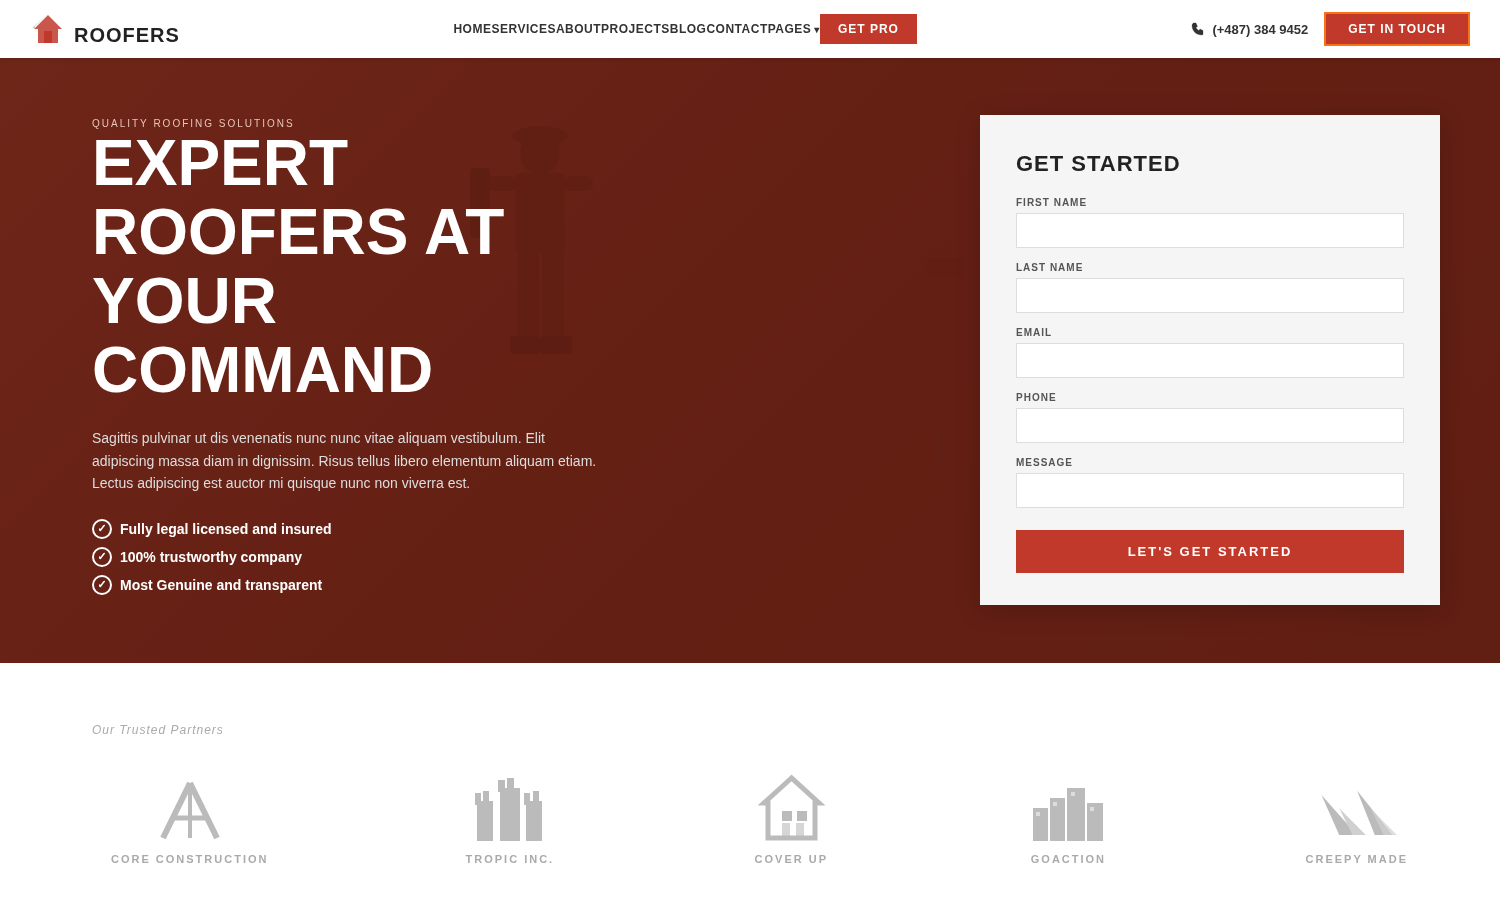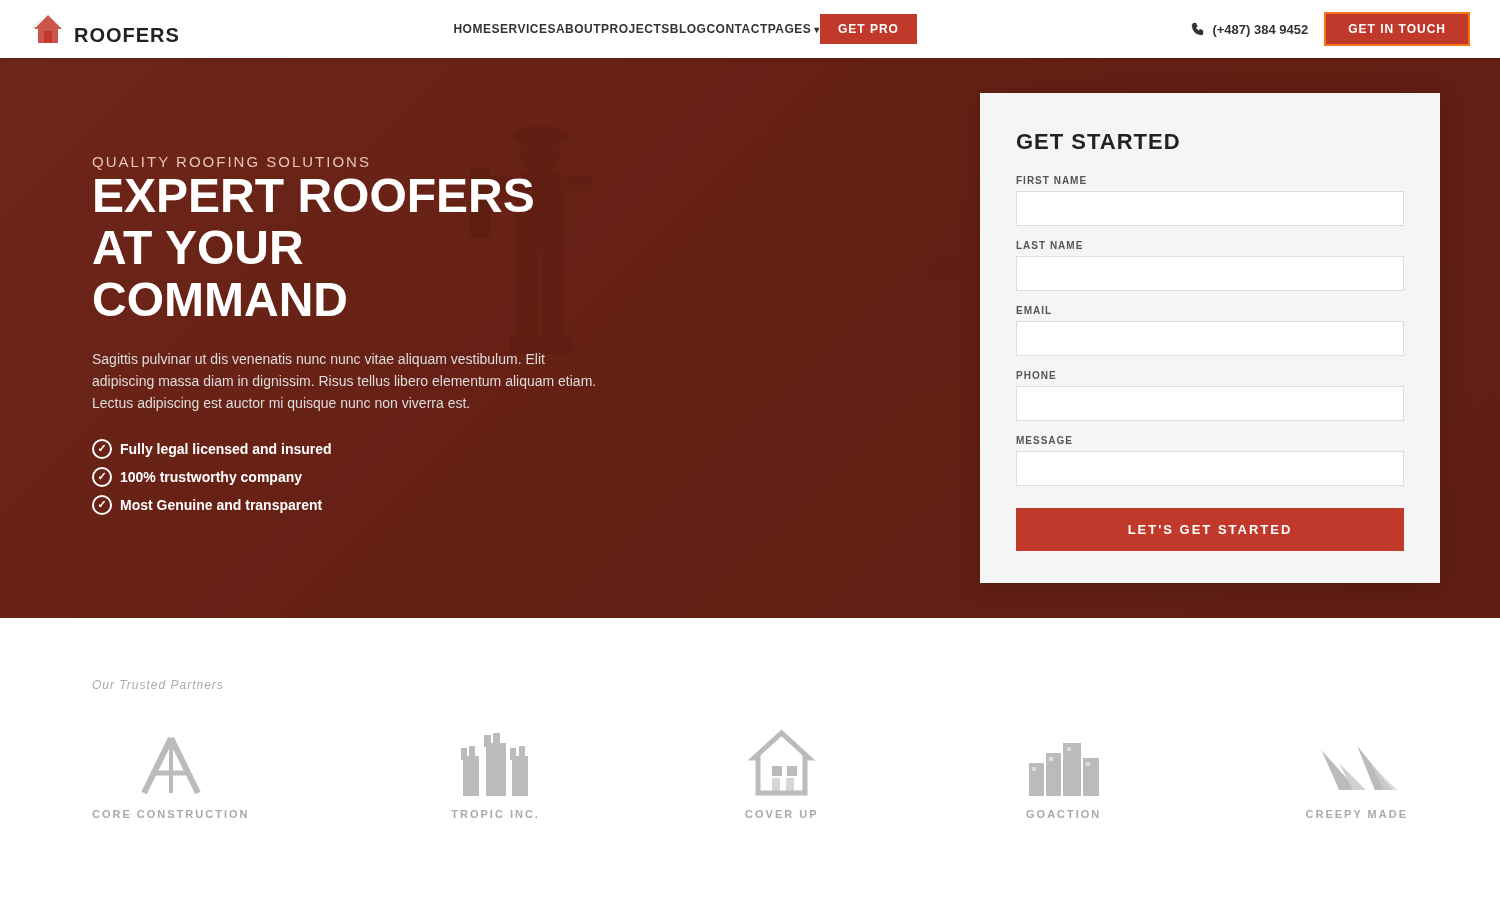--- a/index.html
+++ b/index.html
@@ -106,28 +106,28 @@
       z-index: 0;
       background: linear-gradient(135deg, #8b3a2a 0%, #6b2518 40%, #5a1e12 100%);
     }
     .hero-content {
       position: relative;
       z-index: 3;
       padding: 60px 60px 60px 92px;
       max-width: 660px;
     }
     .hero-subtitle {
-      font-size: 15px;
+      font-size: 10px;
       font-weight: 400;
       color: #e8c5b5;
       letter-spacing: 2px;
       text-transform: uppercase;
     }
     .hero-title {
-      font-size: 48px;
+      font-size: 64px;
       font-weight: 900;
       color: #fff;
       line-height: 1.08;
       margin-bottom: 22px;
       text-transform: uppercase;
     }
     .hero-desc {
       font-size: 14px;
       color: #ddd;
       line-height: 1.6;
@@ -221,20 +221,21 @@
       font-style: italic;
       color: #aaa;
       letter-spacing: 1px;
       margin-bottom: 36px;
     }
     .partners-grid {
       display: flex;
       align-items: center;
       justify-content: space-between;
       gap: 20px;
+      margin-left: 19px;
     }
     .partner-item {
       display: flex;
       flex-direction: column;
       align-items: center;
       gap: 10px;
       color: #aaa;
       font-size: 11px;
       font-weight: 700;
       letter-spacing: 2px;

